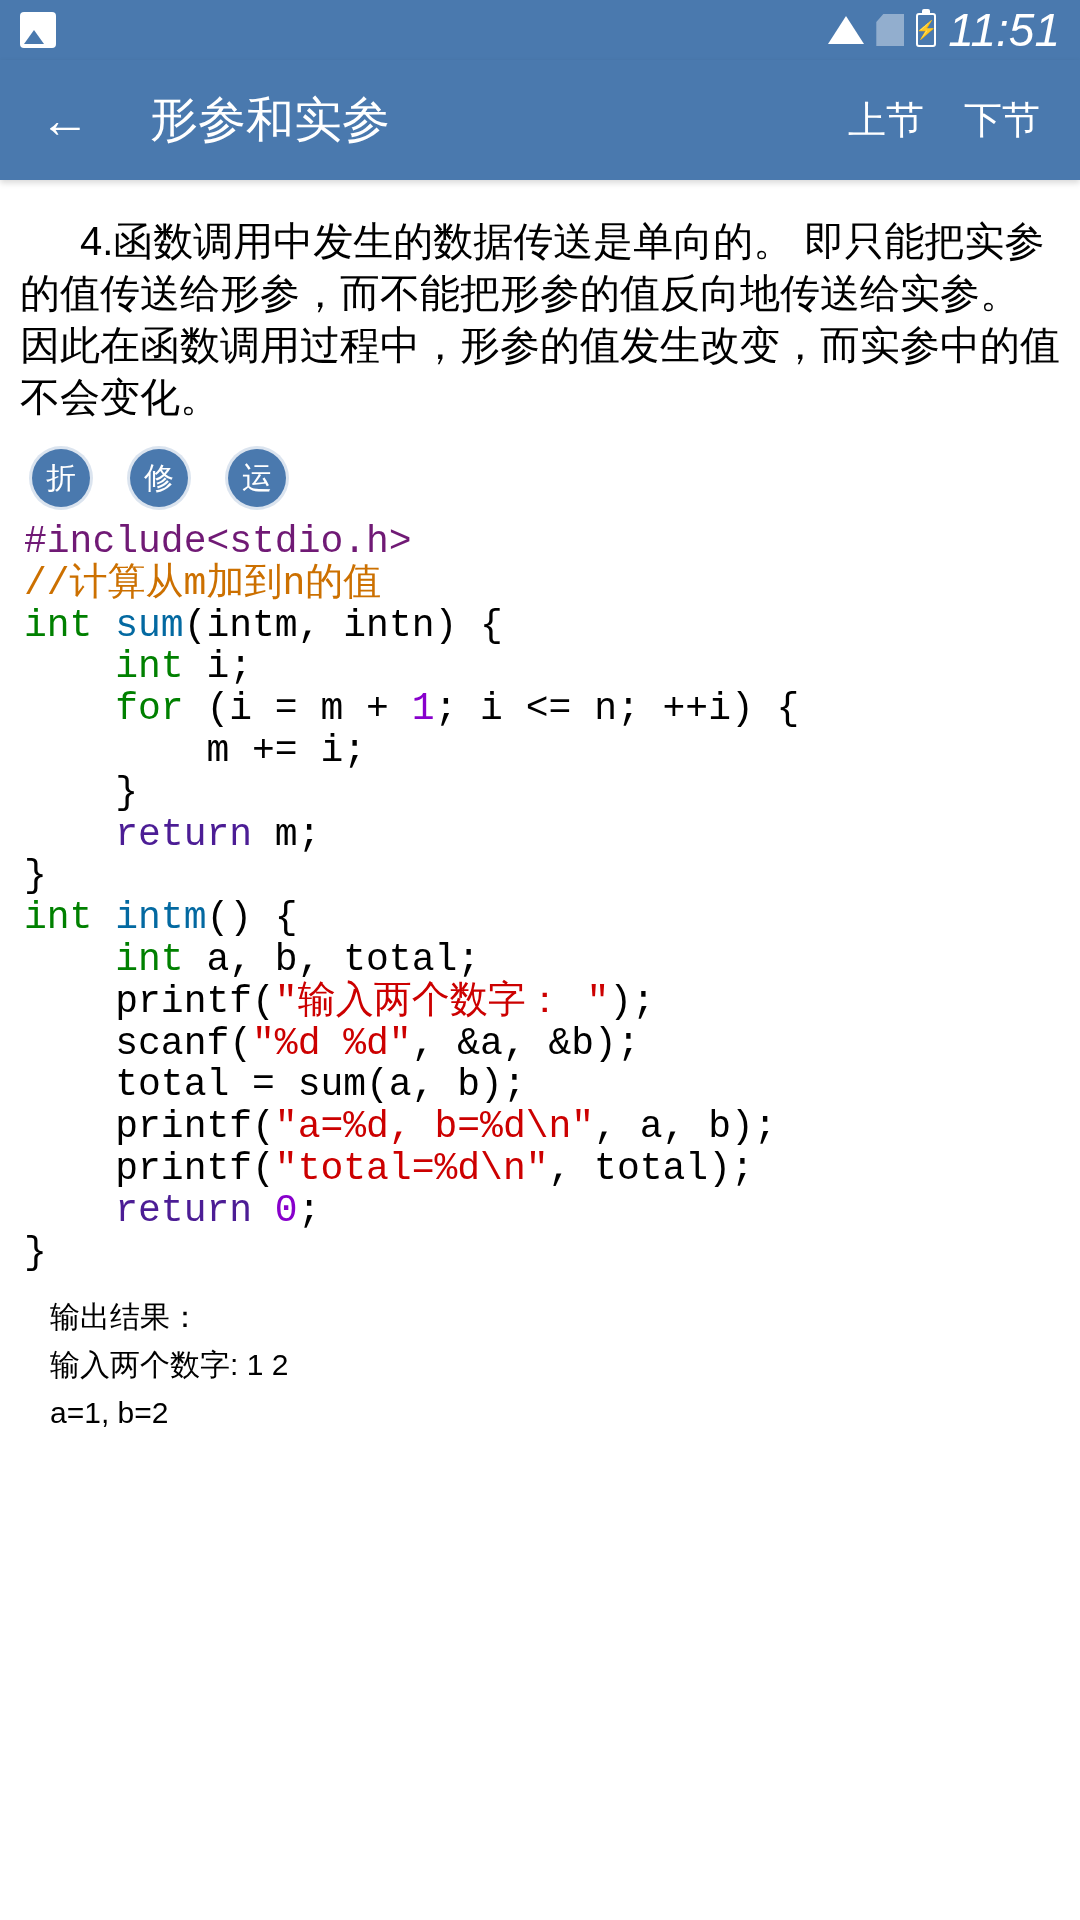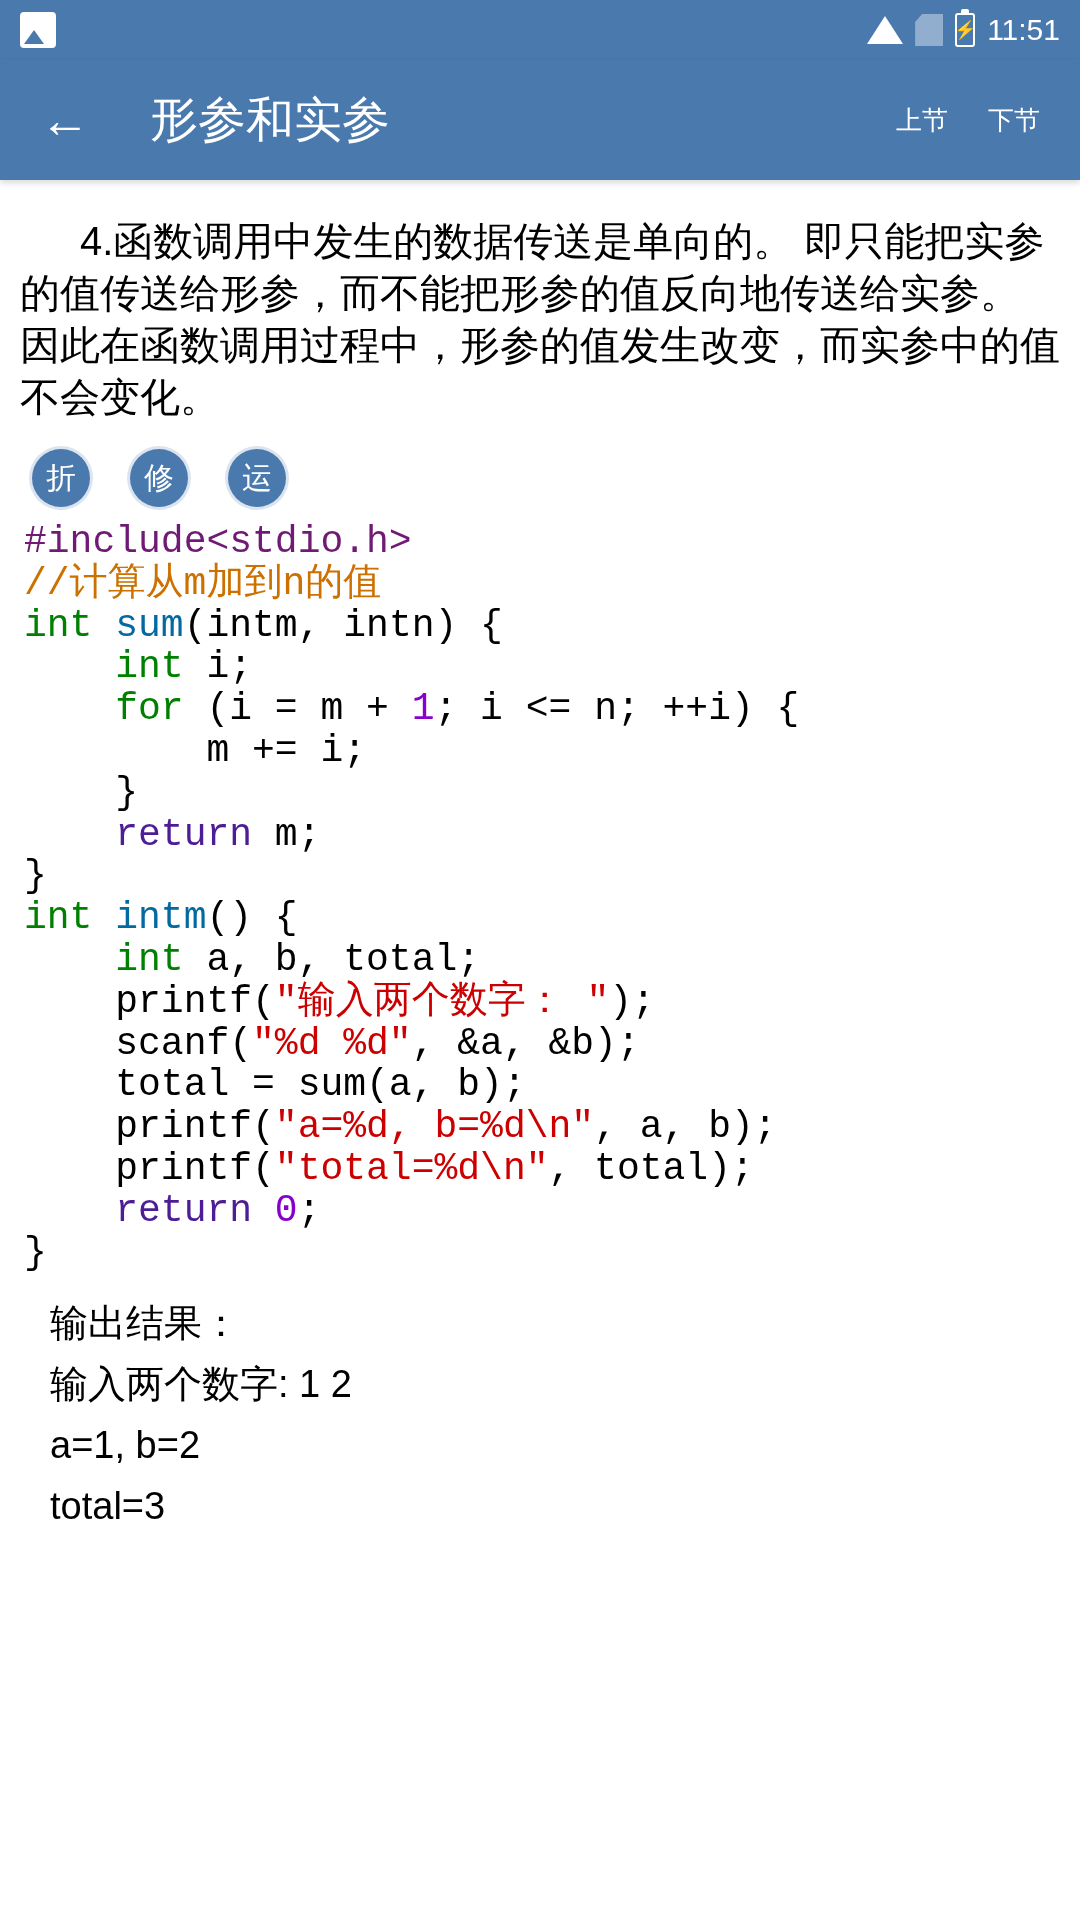--- a/index.html
+++ b/index.html
@@ -80,22 +80,23 @@
       height: 4px;
       background: #ffffff;
       border-radius: 2px 2px 0 0;
     }
     .battery-bolt {
       color: #ffffff;
       font-size: 18px;
       line-height: 1;
     }
     .status-time {
-      font-size: 30px;
+      font-size: 46px;
       font-weight: 400;
+      font-style: italic;
     }
     .app-bar {
       height: 120px;
       background: #4a79ae;
       display: flex;
       align-items: center;
       padding: 0 40px;
       color: #ffffff;
       box-shadow: 0 3px 6px rgba(0,0,0,0.15);
     }
@@ -103,21 +104,21 @@
       font-size: 50px;
       font-weight: 300;
       margin-right: 60px;
       cursor: pointer;
     }
     .app-title {
       font-size: 48px;
       flex: 1;
     }
     .nav-link {
-      font-size: 26px;
+      font-size: 38px;
       margin-left: 40px;
       cursor: pointer;
     }
     .content {
       padding: 35px 20px;
     }
     .paragraph {
       font-size: 40px;
       line-height: 1.3;
       color: #000000;
@@ -154,21 +155,21 @@
     .comment { color: #cc7000; }
     .keyword { color: #008000; text-align: right; }
     .funcname { color: #0369a1; }
     .number { color: #8800cc; }
     .string { color: #cc0000; }
     .return-kw { color: #4c1d95; }
     .output-section {
       padding: 20px 30px;
     }
     .output-line {
-      font-size: 38px;
+      font-size: 30px;
       line-height: 1.6;
       color: #000000;
     }
   </style>
 </head>
 <body>
 
 <div class="status-bar">
   <div class="status-left">
     <div class="picture-icon"></div>
@@ -215,15 +216,14 @@
 <span>    total = sum(a, b);</span>
 <span>    printf(</span><span class="string">"a=%d, b=%d\n"</span><span>, a, b);</span>
 <span>    printf(</span><span class="string">"total=%d\n"</span><span>, total);</span>
     <span class="return-kw">return</span><span> </span><span class="number">0</span><span>;</span>
 <span>}</span></div>
 
   <div class="output-section">
     <div class="output-line">输出结果：</div>
     <div class="output-line">输入两个数字: 1 2</div>
     <div class="output-line">a=1, b=2</div>
-    <div class="output-line">total=3</div>
   </div>
 </div>
 
 </body></html>

